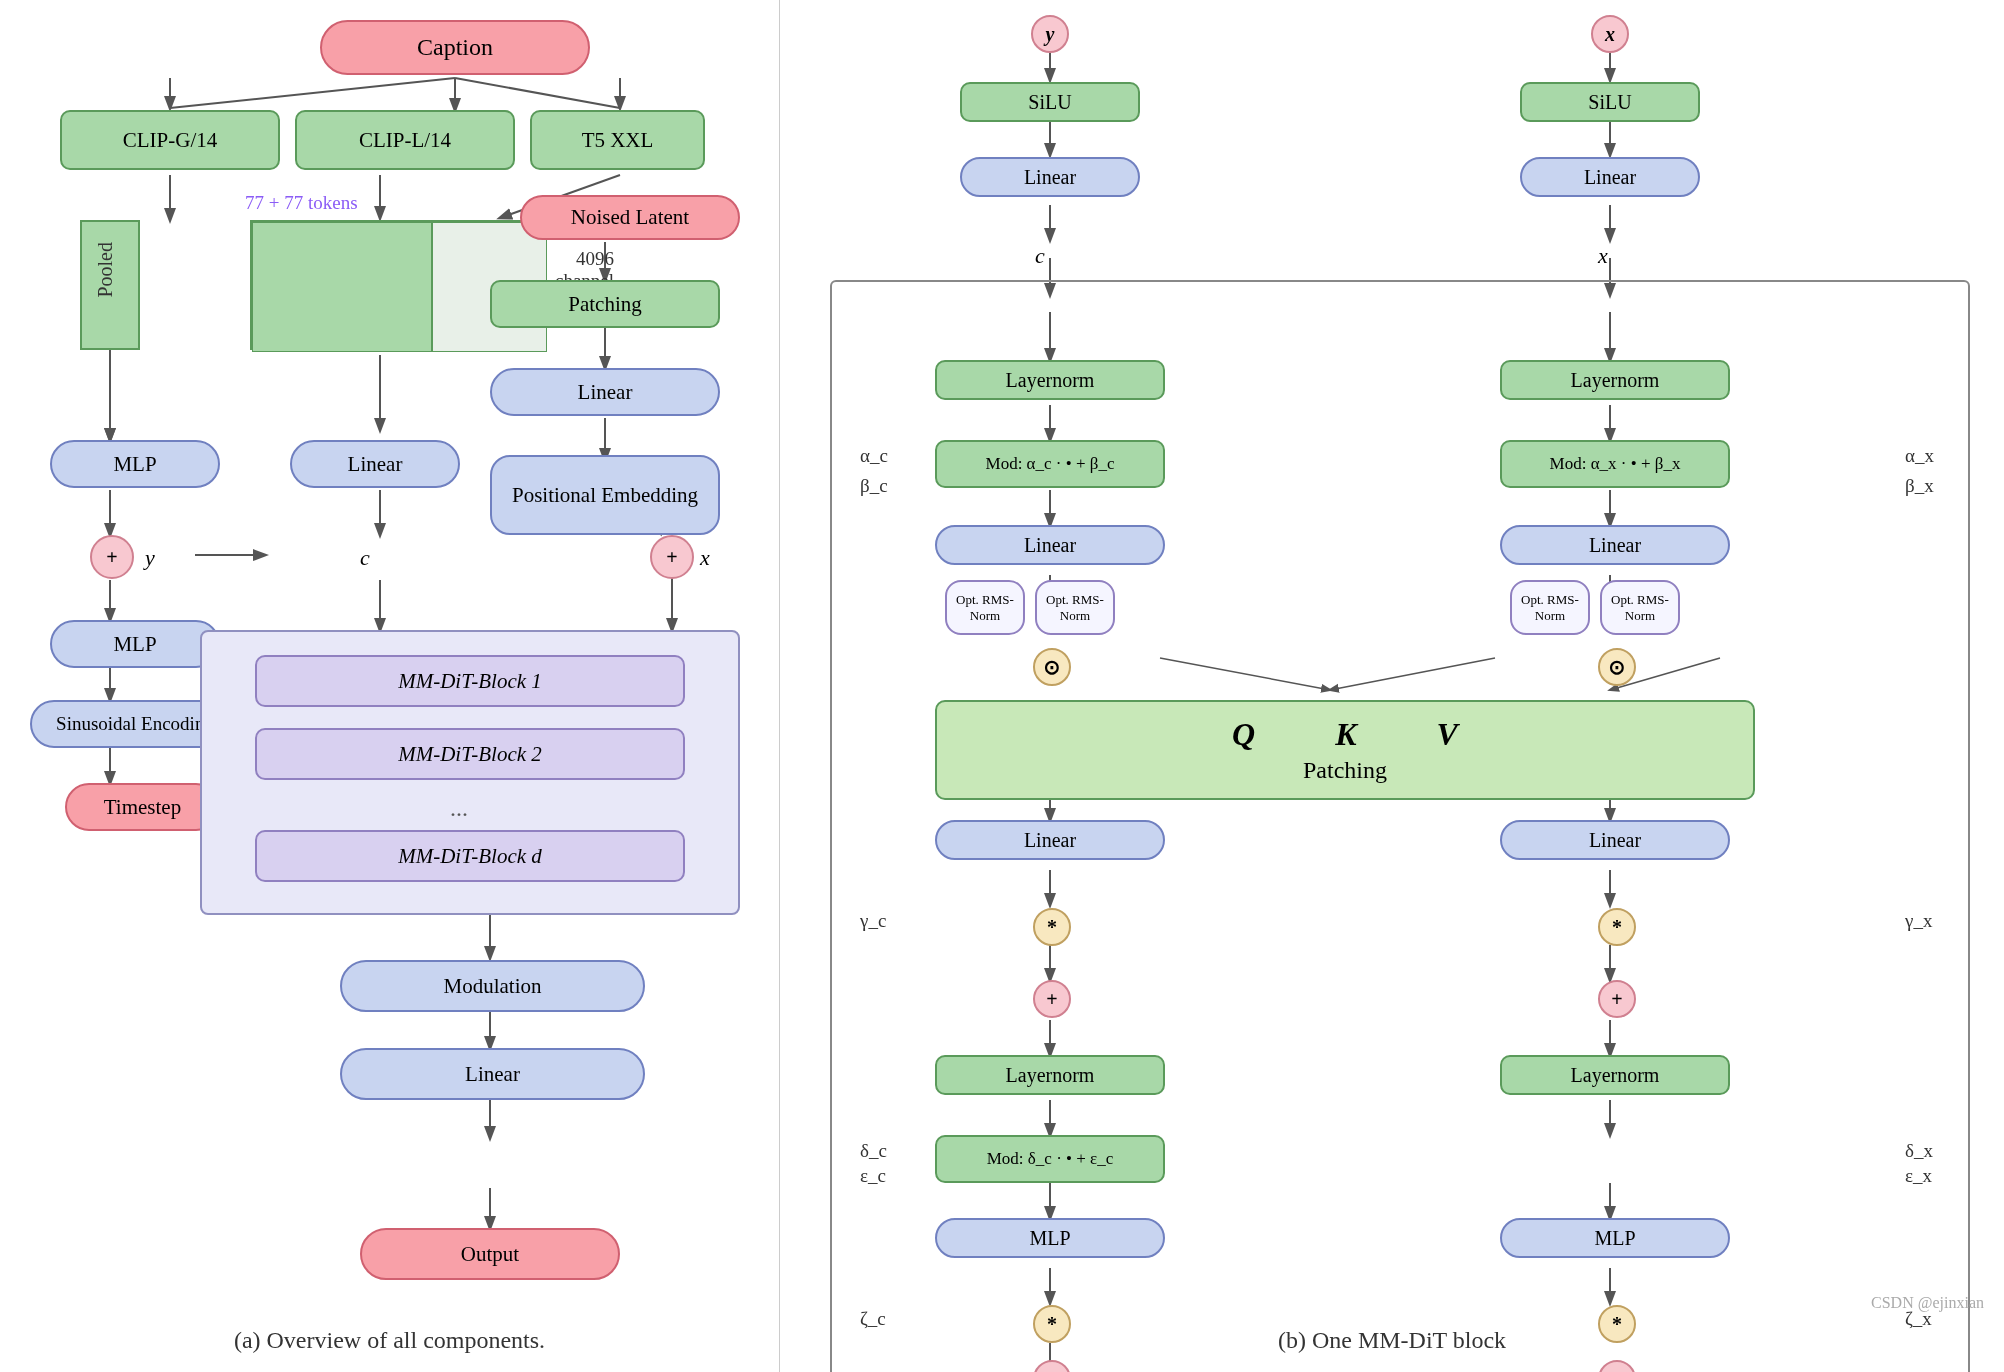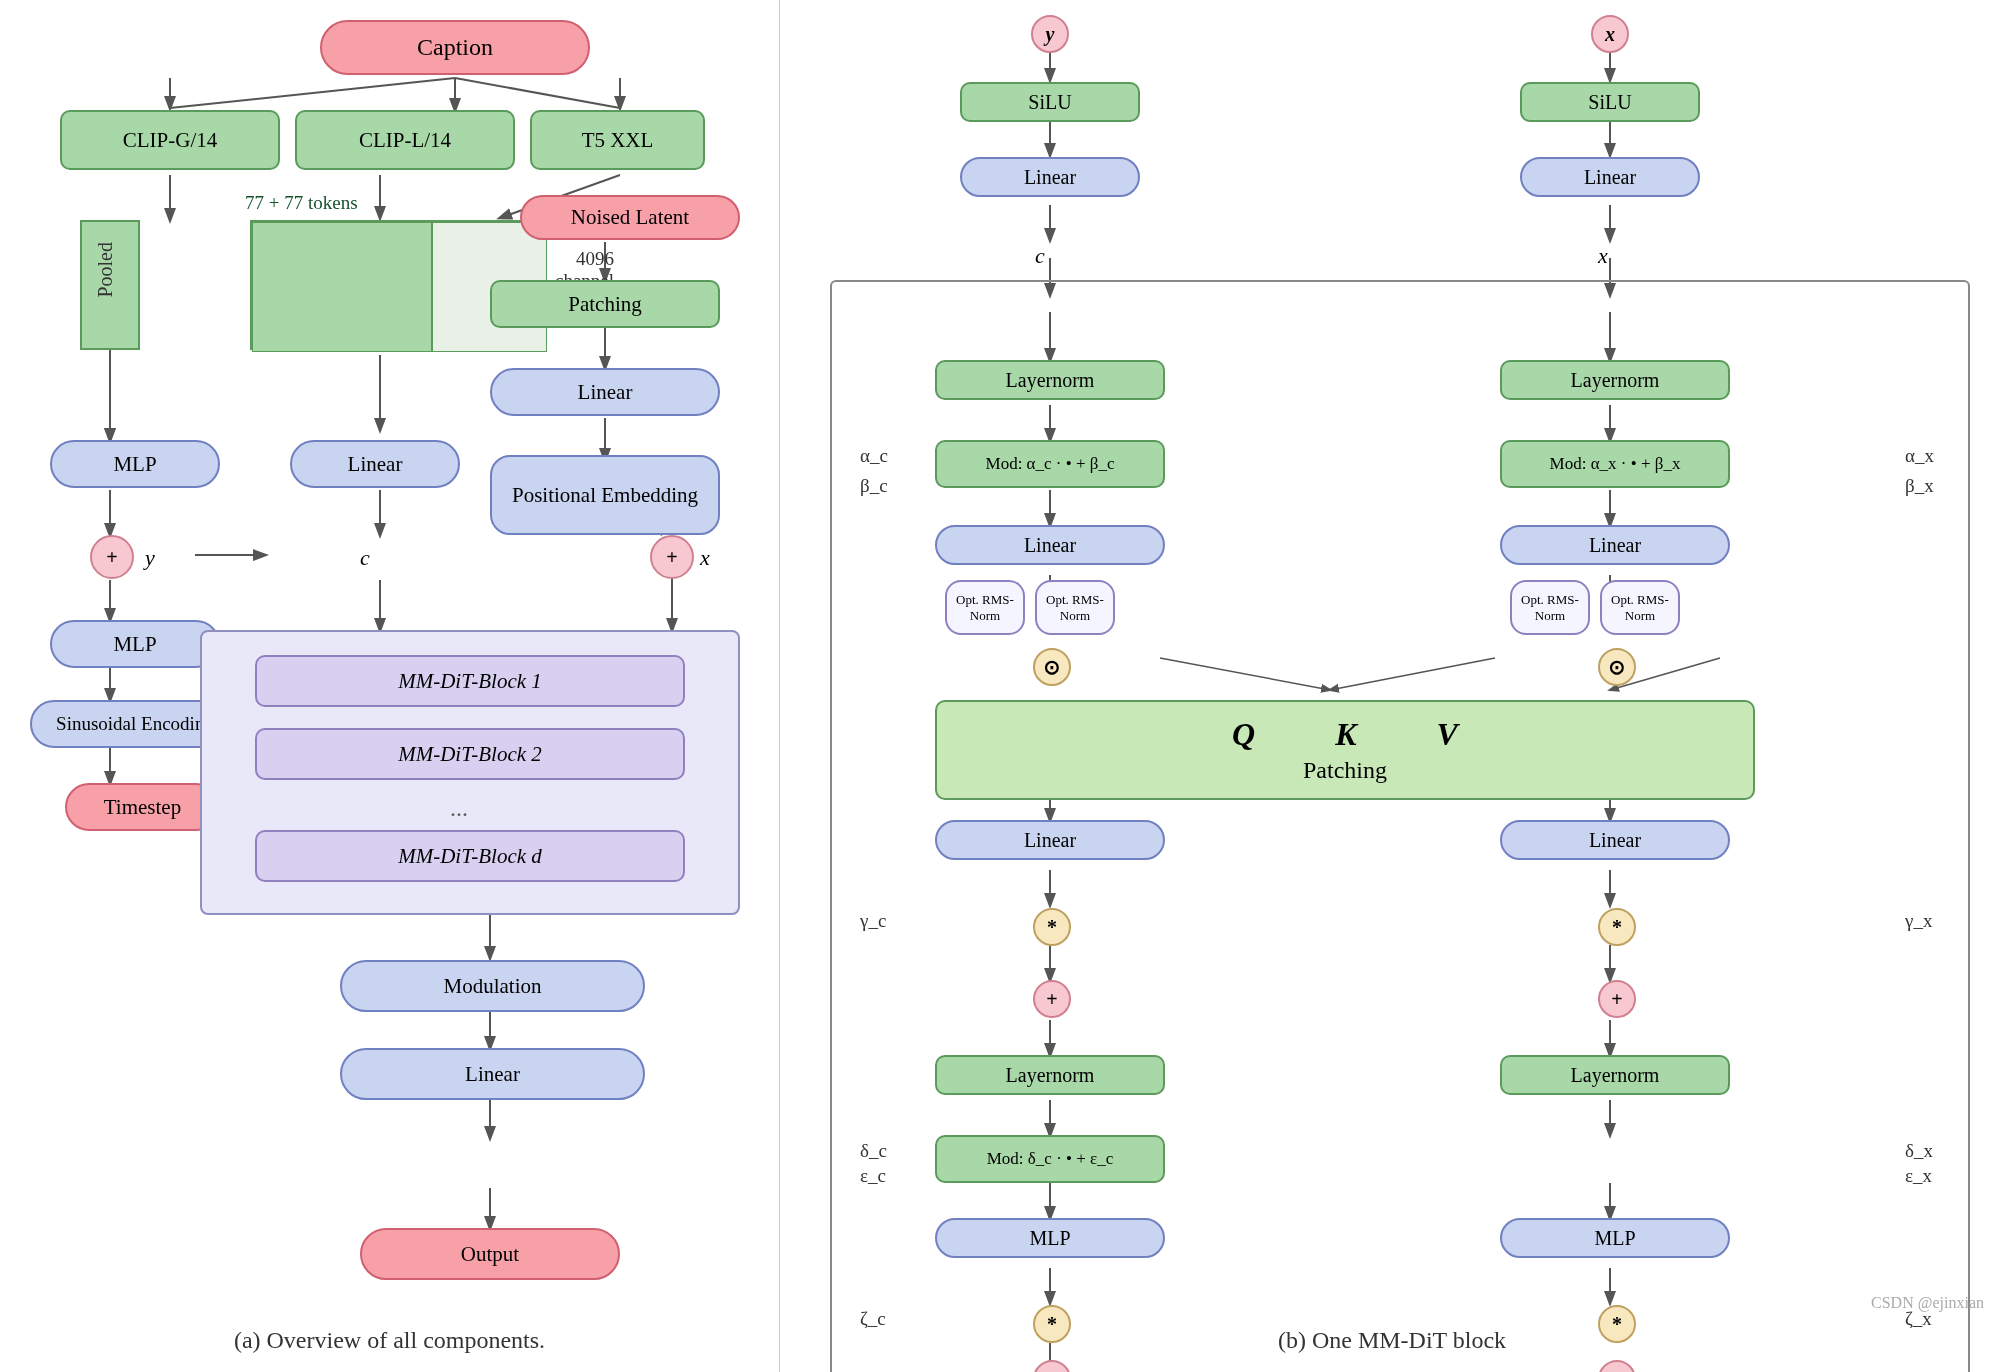--- a/index.html
+++ b/index.html
@@ -256,21 +256,21 @@
     </svg>
 
     <div class="node node-pink" style="left:320px; top:20px; width:270px; height:55px; font-size:24px;">Caption</div>
 
     <div class="node node-green" style="left:60px; top:110px; width:220px; height:60px; font-size:21px;">CLIP-G/14</div>
 
     <div class="node node-green" style="left:295px; top:110px; width:220px; height:60px; font-size:21px;">CLIP-L/14</div>
 
     <div class="node node-green" style="left:530px; top:110px; width:175px; height:60px; font-size:21px;">T5 XXL</div>
 
-    <div style="position:absolute; left:245px; top:192px; font-size:19px; color:#14532d;">77 + 77 tokens</div>
+    <div style="position:absolute; left:245px; top:192px; font-size:19px; color:#8b5cf6;">77 + 77 tokens</div>
 
     <div style="position:absolute; left:80px; top:220px; width:60px; height:130px; background:#a8d8a8; border:2px solid #5a9a5a;">
       <span class="pooled-label" style="left:12px; top:20px;">Pooled</span>
     </div>
 
     <svg style="position:absolute;top:0;left:0;width:780px;height:1372px;pointer-events:none;">
       <line x1="110" y1="350" x2="110" y2="440" stroke="#555" stroke-width="2" marker-end="url(#arr2)"></line>
       <defs>
         <marker id="arr2" markerWidth="8" markerHeight="8" refX="6" refY="3" orient="auto">
           <path d="M0,0 L0,6 L8,3 z" fill="#555"></path>

